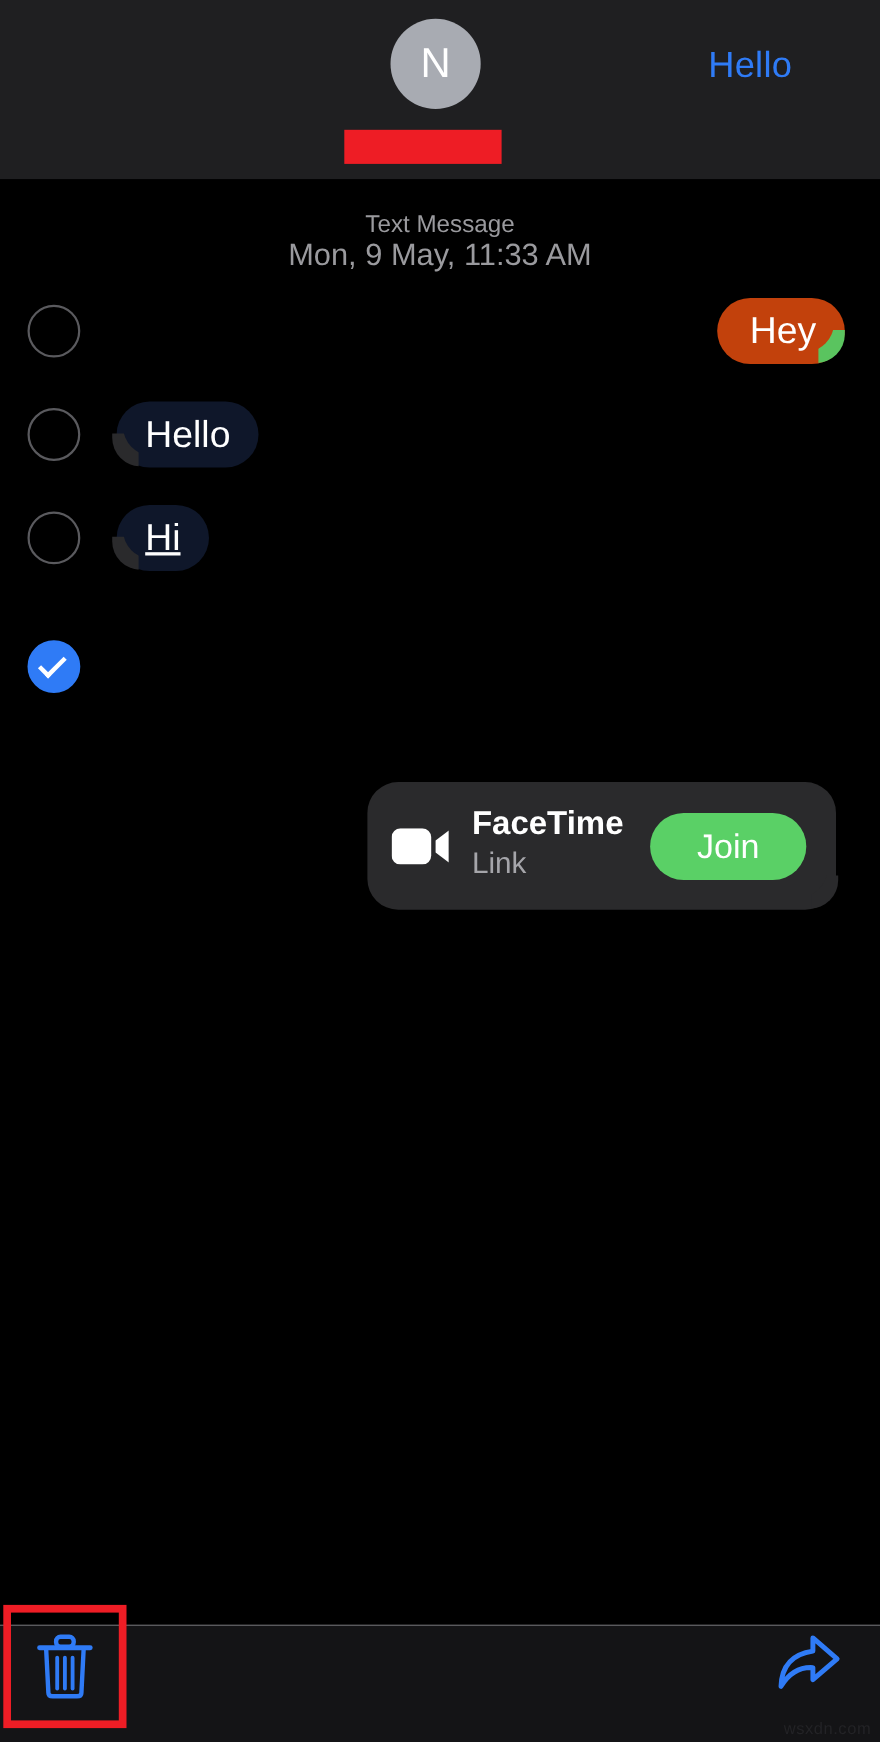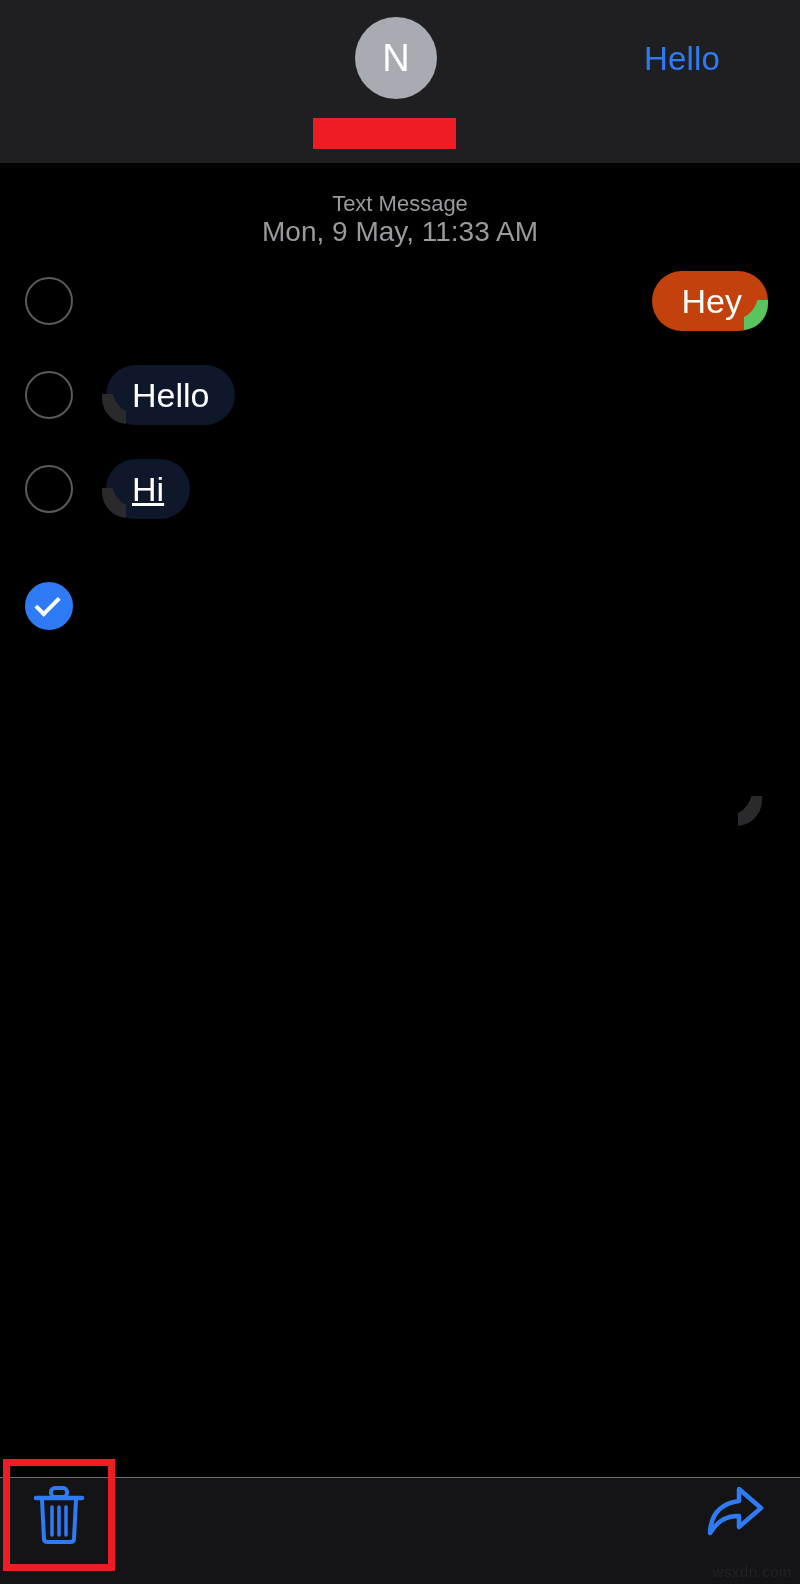--- a/index.html
+++ b/index.html
@@ -227,20 +227,34 @@
     <div class="select-circle unchecked" style="left:25px; top:302px;"></div>
     <div class="bubble incoming" style="left:106px; top:296px; width:84px; height:60px;text-decoration:underline;">
       <span>Hi</span>
     </div>
     <div class="tail-left" style="left:92px; top:325px; --tc:#2a2a2c;"></div>
 
     <div class="select-circle checked" style="left:25px; top:419px;">
       <span class="check-glyph"></span>
     </div>
 
+    <div id="facetime-card">
+
+      <svg id="facetime-video-icon" viewBox="0 0 52 33">
+        <rect x="0" y="0" width="36" height="33" rx="8" fill="#ffffff"></rect>
+        <path d="M40 11 L52 2 L52 31 L40 22 Z" fill="#ffffff"></path>
+      </svg>
+
+      <div id="facetime-text">
+        <div id="facetime-title">FaceTime</div>
+        <div id="facetime-subtitle">Link</div>
+      </div>
+
+      <div id="join-button">Join</div>
+    </div>
     <div class="tail-right" style="left:738px; top:633px; --tc:#2a2a2c;"></div>
 
   </div>
 
   <div id="toolbar">
 
     <div id="delete-button">
       <svg width="52" height="60" viewBox="0 0 52 60">
         <rect x="18" y="3" width="16" height="9" rx="4" fill="none" stroke="#2f7bf6" stroke-width="4"></rect>
         <line x1="3" y1="13" x2="49" y2="13" stroke="#2f7bf6" stroke-width="4.5" stroke-linecap="round"></line>

